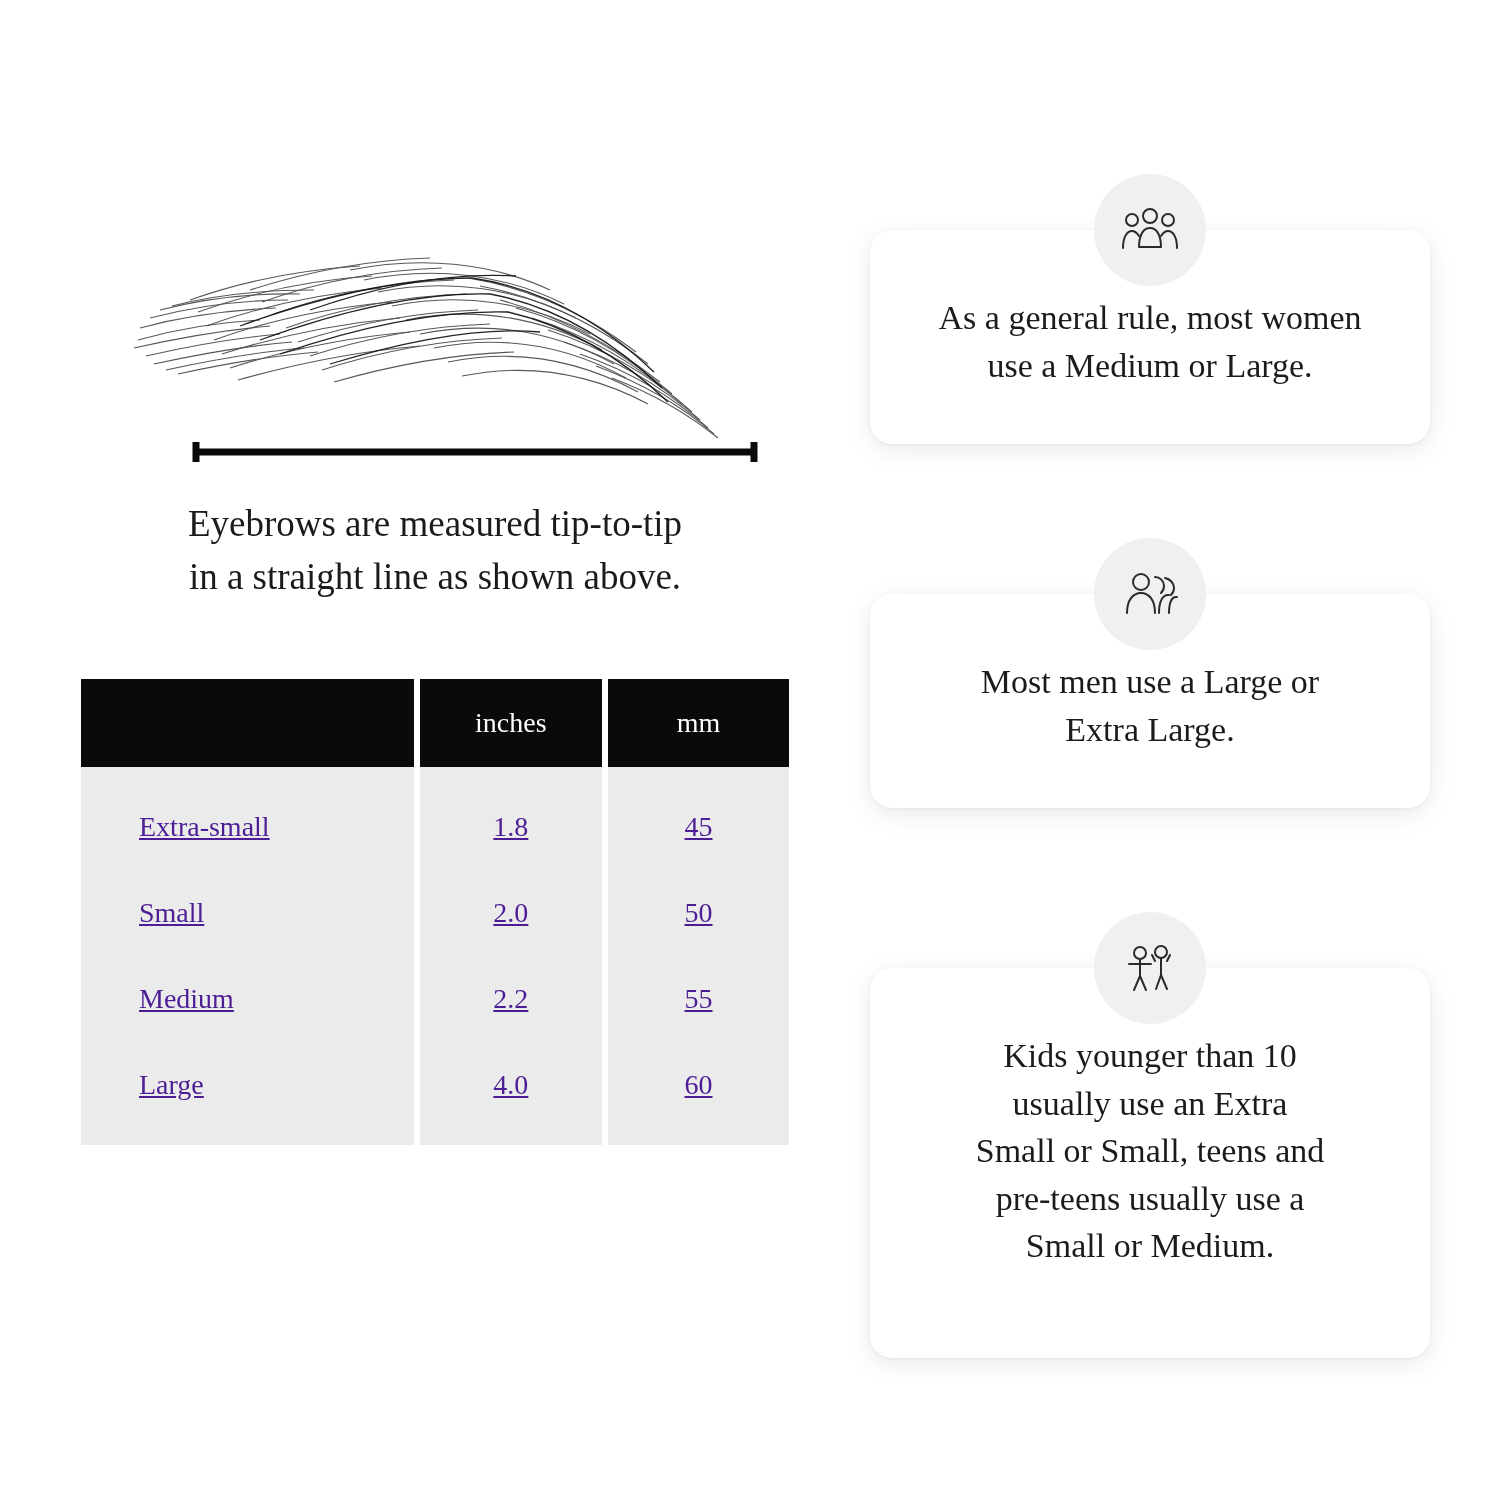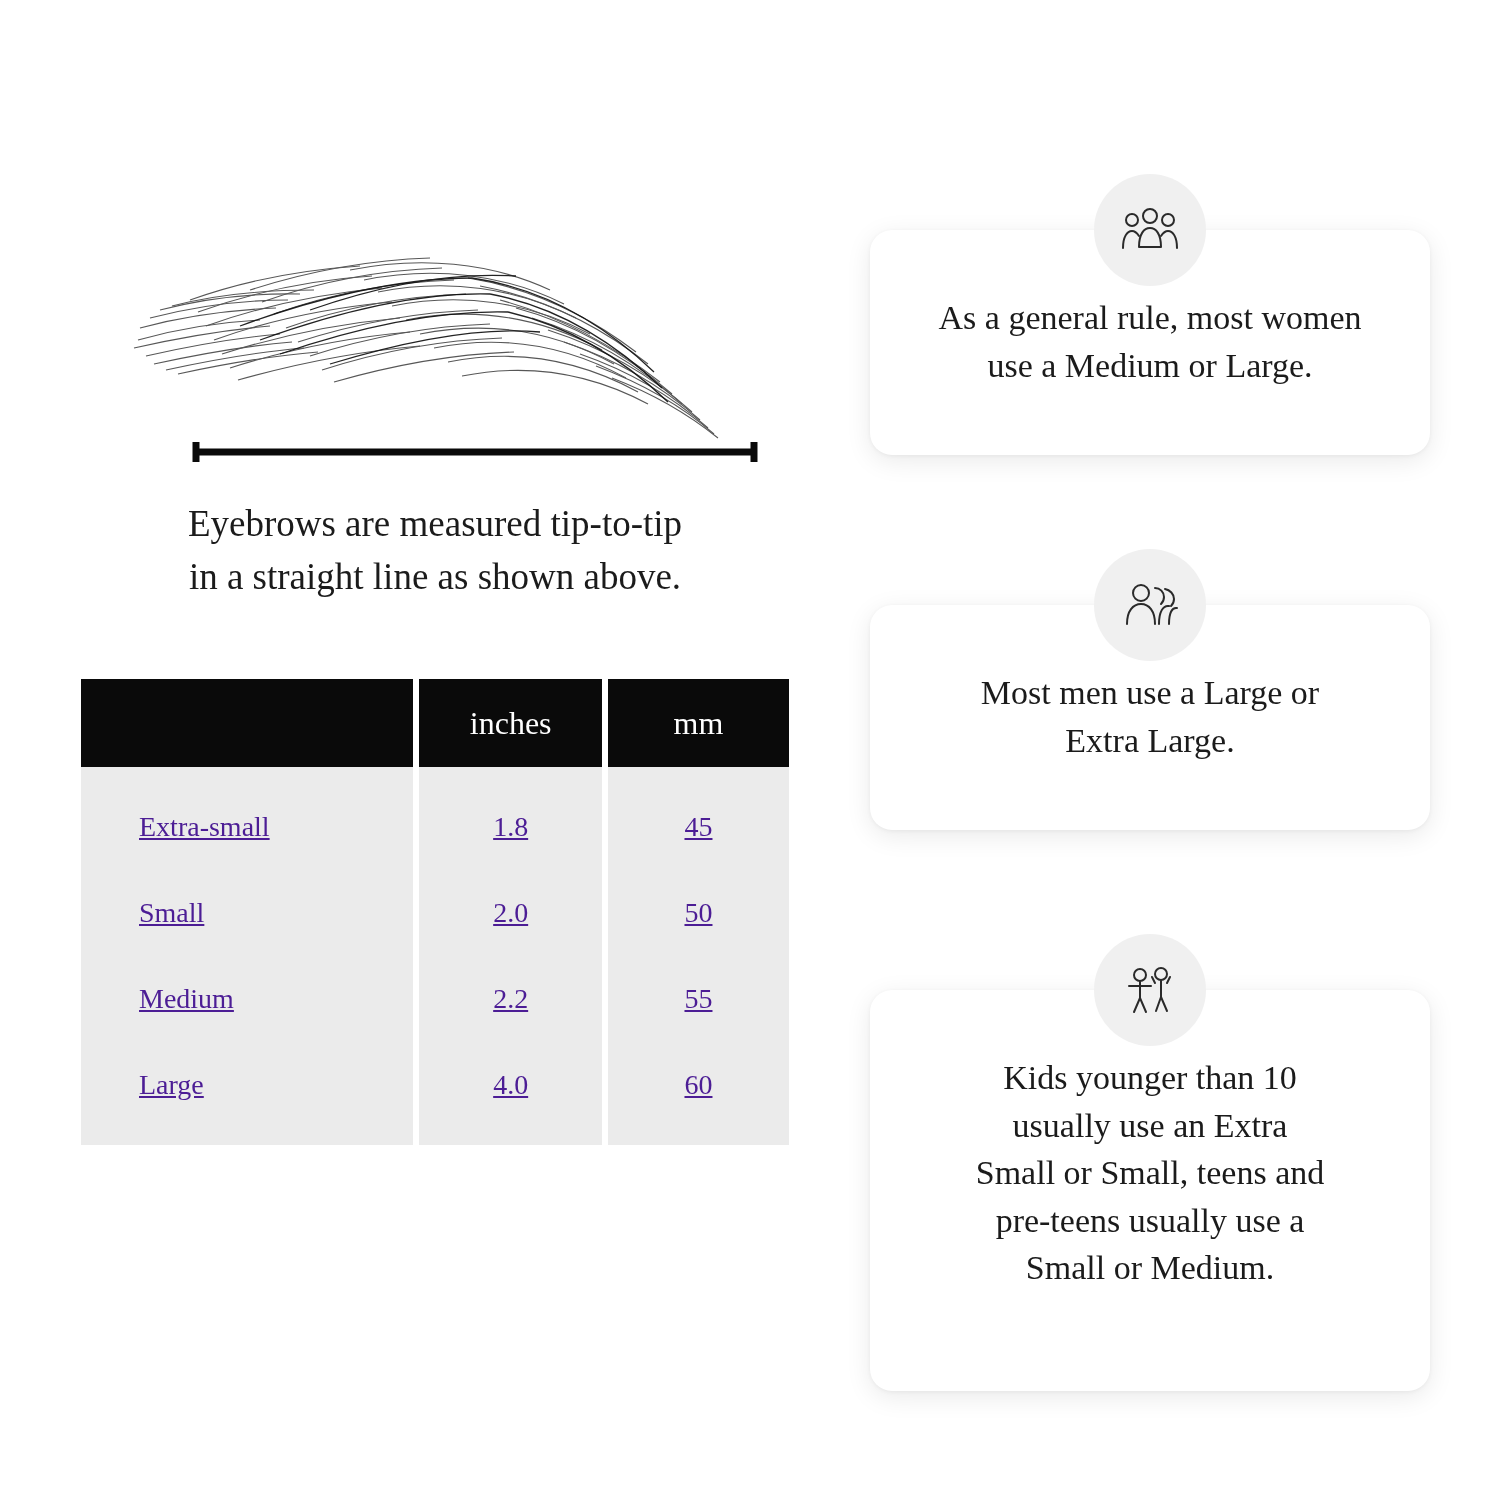--- a/index.html
+++ b/index.html
@@ -63,21 +63,21 @@
   .size-table {
     margin-top: 76px;
     width: 720px;
     border-collapse: separate;
     border-spacing: 6px 0;
   }
   .size-table th {
     background: #0a0a0a;
     color: #ffffff;
     font-weight: normal;
-    font-size: 32px;
+    font-size: 28px;
     height: 86px;
     vertical-align: middle;
   }
   .size-table th.blank-head {
     width: 340px;
   }
   .size-table th.unit-head {
     width: 186px;
   }
   .size-table td {
@@ -108,21 +108,21 @@
     left: 870px;
     top: 150px;
     width: 560px;
   }
 
   .note-card {
     position: relative;
     background: #ffffff;
     border-radius: 22px;
     box-shadow: 0 6px 26px rgba(0,0,0,0.085), 0 1px 4px rgba(0,0,0,0.05);
-    padding: 64px 46px 37px 46px;
+    padding: 64px 46px 26px 46px;
     margin-bottom: 96px;
     text-align: center;
   }
   .note-card:last-child { margin-bottom: 8px; }
 
   .note-card .badge {
     position: absolute;
     left: 50%;
     top: -56px;
     transform: translateX(-50%);

